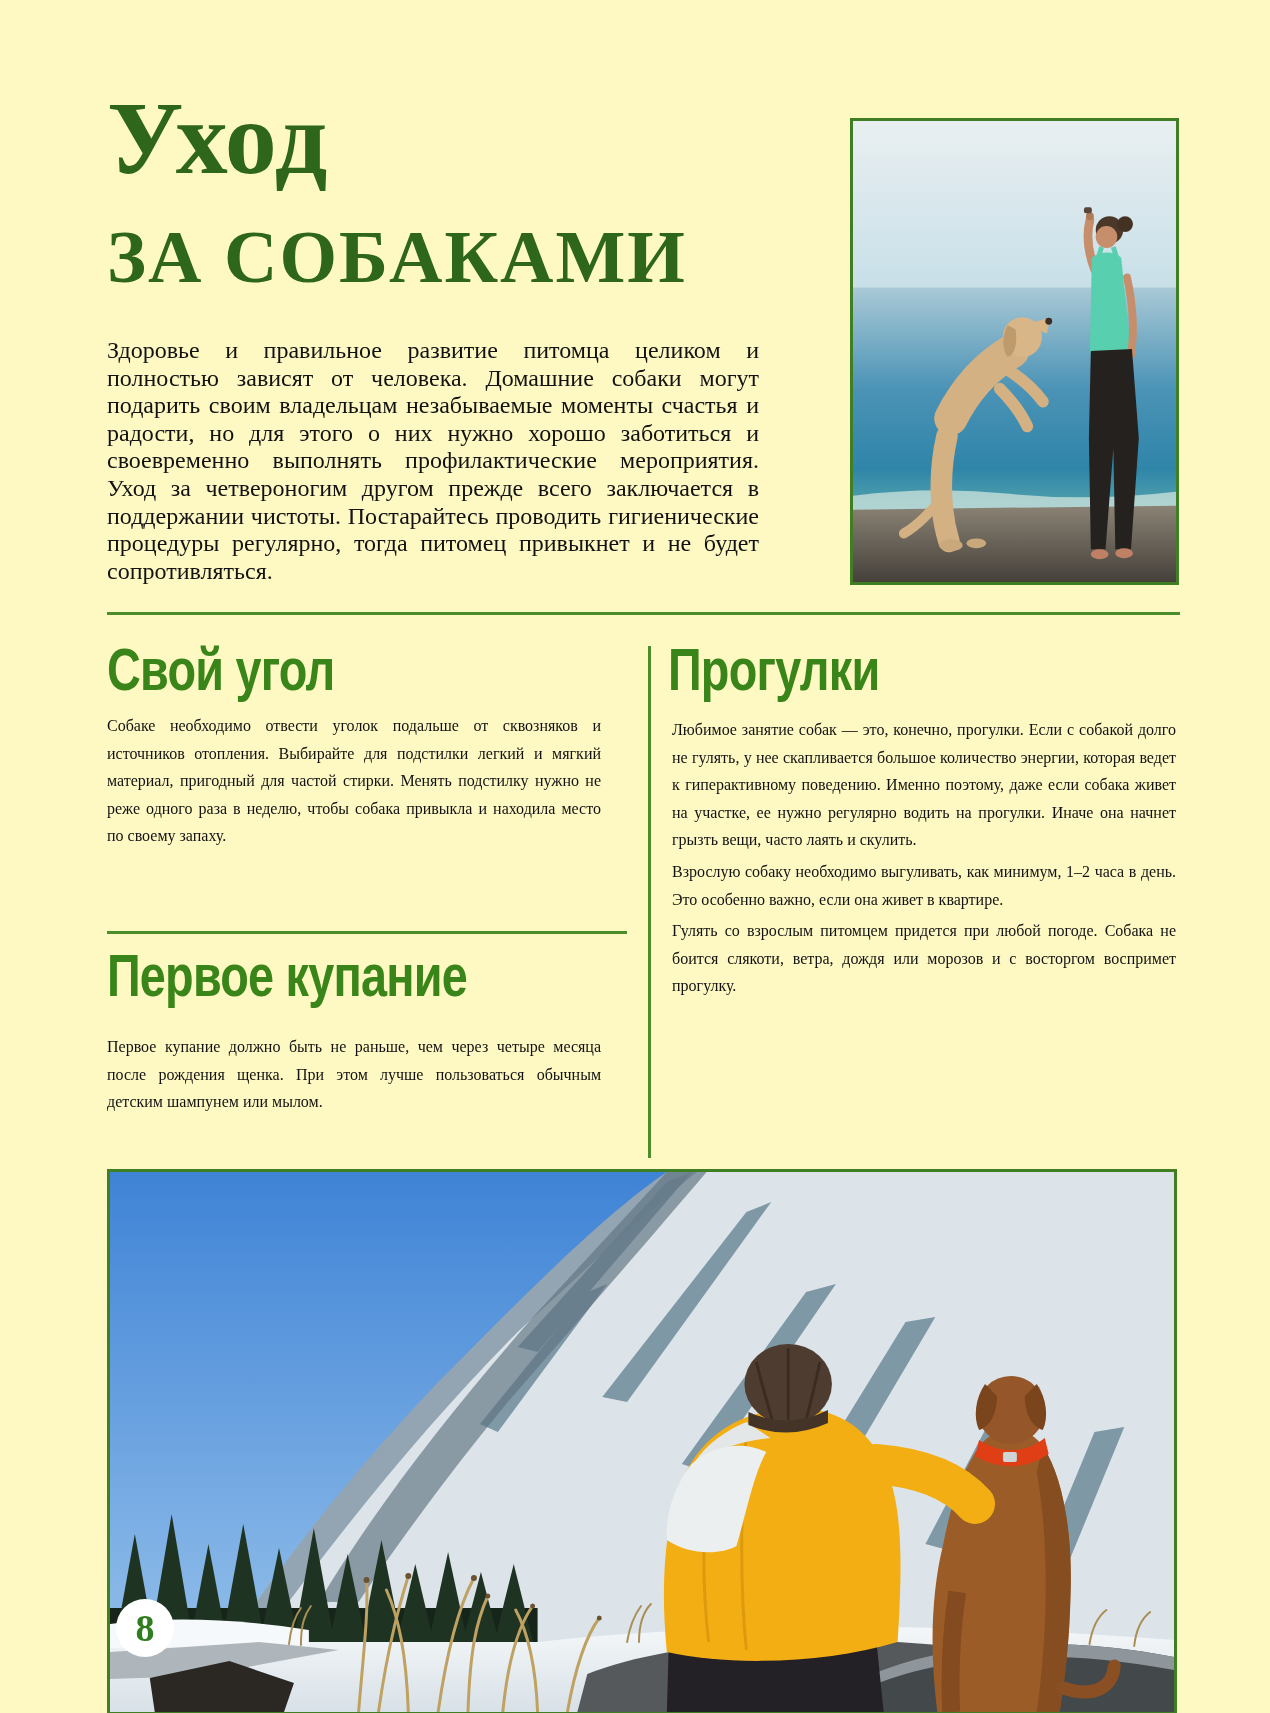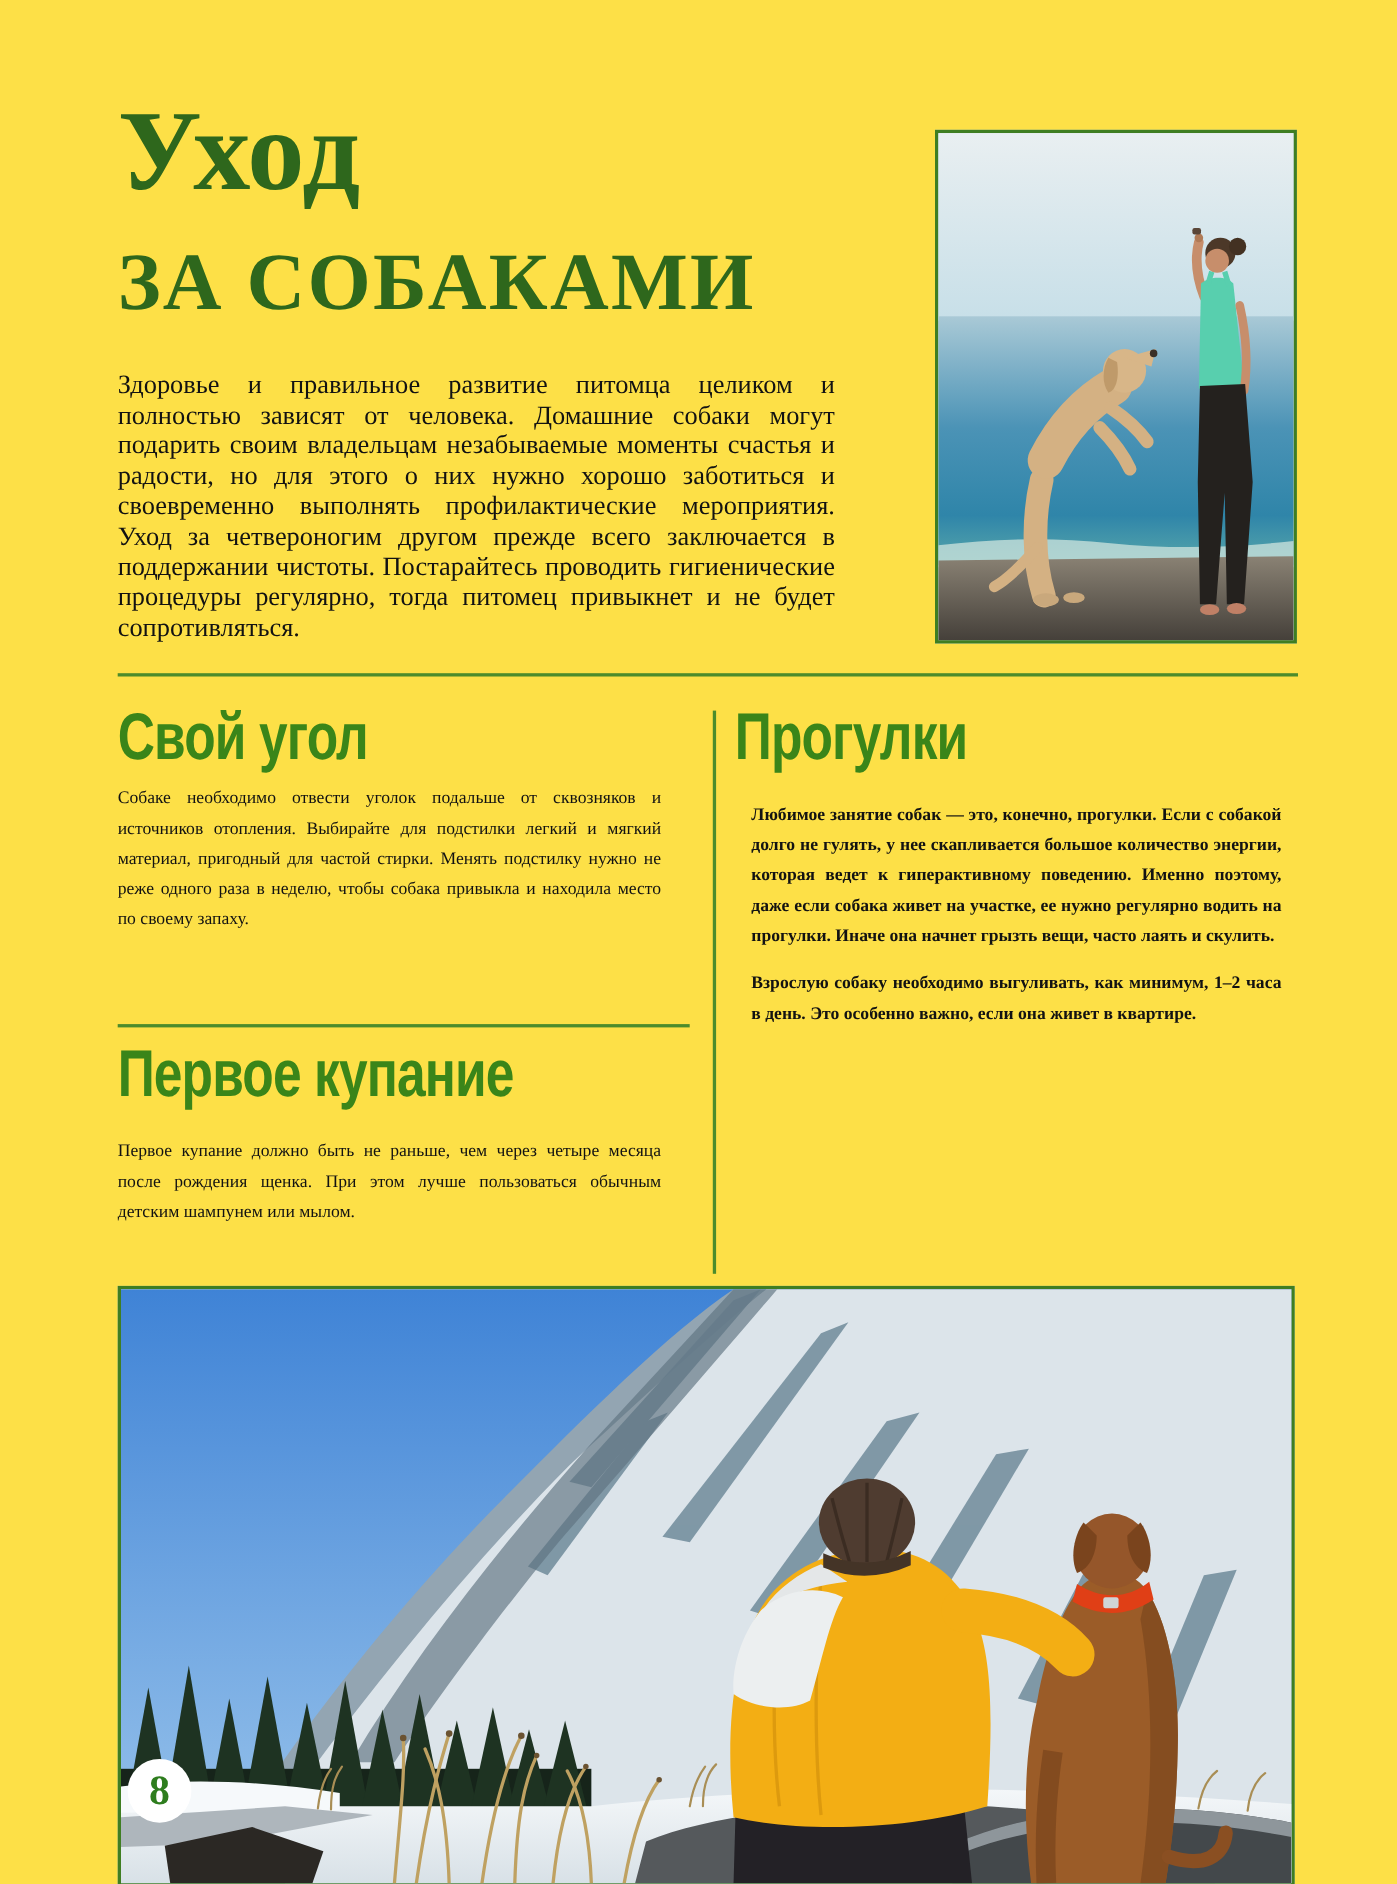--- a/index.html
+++ b/index.html
@@ -1,17 +1,17 @@
 <!DOCTYPE html>
 <html lang="ru"><head>
 <meta charset="utf-8">
 <style>
   html,body{margin:0;padding:0;background:#ffffff;}
   .page{
-    position:relative;width:1270px;height:1713px;background:#fde047;
+    position:relative;width:1270px;height:1713px;background:#fef9c3;
     overflow:hidden;font-family:"Liberation Serif",serif;color:#121212;
   }
   
   .title-block{position:absolute;left:107px;top:84px;color:#2e671c;}
   .title-line1{font-size:104px;line-height:1.04;font-weight:bold;letter-spacing:1px;}
   .title-line2{font-size:74px;line-height:1.0;font-weight:bold;letter-spacing:2px;margin-top:28px;}
   
   .intro{
     position:absolute;left:107px;top:337px;width:652px;
     font-size:24px;line-height:27.6px;text-align:justify;hyphens:auto;
@@ -31,21 +31,21 @@
     position:absolute;color:#3a8519;font-family:"Liberation Sans",sans-serif;
     font-weight:bold;font-size:60px;line-height:1;white-space:nowrap;
     transform:scaleX(.78);transform-origin:left top;letter-spacing:-1px;
   }
   .h-left1{left:107px;top:640px;}
   .h-left2{left:107px;top:946px;}
   .h-right{left:668px;top:640px;}
   .col-text{
     position:absolute;font-size:16px;line-height:27.6px;text-align:justify;hyphens:auto;
   }
-  .col-text p{margin:15px;font-weight:bold;}
+  .col-text p{margin:4px;}
   .p-left1{left:107px;top:712px;width:494px;}
   .p-left2{left:107px;top:1033px;width:494px;}
   .p-right{left:668px;top:712px;width:512px;}
   
   .badge{
     position:absolute;left:116px;top:1599px;width:58px;height:58px;border-radius:50%;
     background:#ffffff;display:flex;align-items:center;justify-content:center;
     font-weight:bold;font-size:38px;color:#2e7d1e;font-family:"Liberation Serif",serif;
   }
 </style>
@@ -120,20 +120,21 @@
   <div class="sec-head h-left1">Свой угол</div>
   <div class="col-text p-left1">Собаке необходимо отвести уголок подальше от сквозняков и источников отопления. Выбирайте для подстилки легкий и мягкий материал, пригодный для частой стирки. Менять подстилку нужно не реже одного раза в неделю, чтобы собака привыкла и находила место по своему запаху.</div>
 
   <div class="sec-head h-left2">Первое купание</div>
   <div class="col-text p-left2">Первое купание должно быть не раньше, чем через четыре месяца после рождения щенка. При этом лучше пользоваться обычным детским шампунем или мылом.</div>
 
   <div class="sec-head h-right">Прогулки</div>
   <div class="col-text p-right">
     <p>Любимое занятие собак — это, конечно, прогулки. Если с собакой долго не гулять, у нее скапливается большое количество энергии, которая ведет к гиперактивному поведению. Именно поэтому, даже если собака живет на участке, ее нужно регулярно водить на прогулки. Иначе она начнет грызть вещи, часто лаять и скулить.</p>
     <p>Взрослую собаку необходимо выгуливать, как минимум, 1–2 часа в день. Это особенно важно, если она живет в квартире.</p>
+    <p>Гулять со взрослым питомцем придется при любой погоде. Собака не боится слякоти, ветра, дождя или морозов и с восторгом воспримет прогулку.</p>
   </div>
 
   <figure class="photo photo-bottom" style="margin:0">
     <svg viewBox="0 0 1070 540" preserveAspectRatio="none">
       <defs>
         <linearGradient id="skyB" x1="0" y1="0" x2="0" y2="1">
           <stop offset="0" stop-color="#3f83d6"></stop>
             <stop offset="1" stop-color="#9cc6ec"></stop>
         </linearGradient>
         <linearGradient id="snowB" x1="0" y1="0" x2="0" y2="1">

